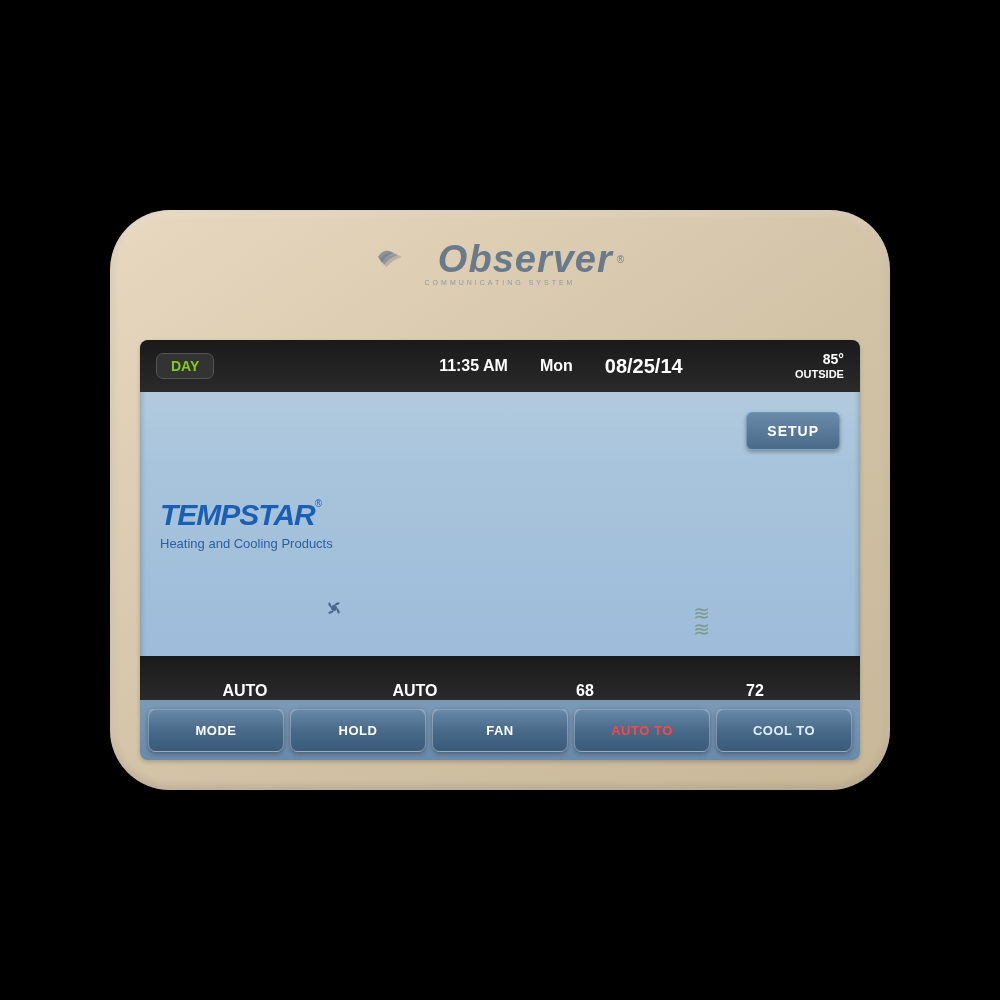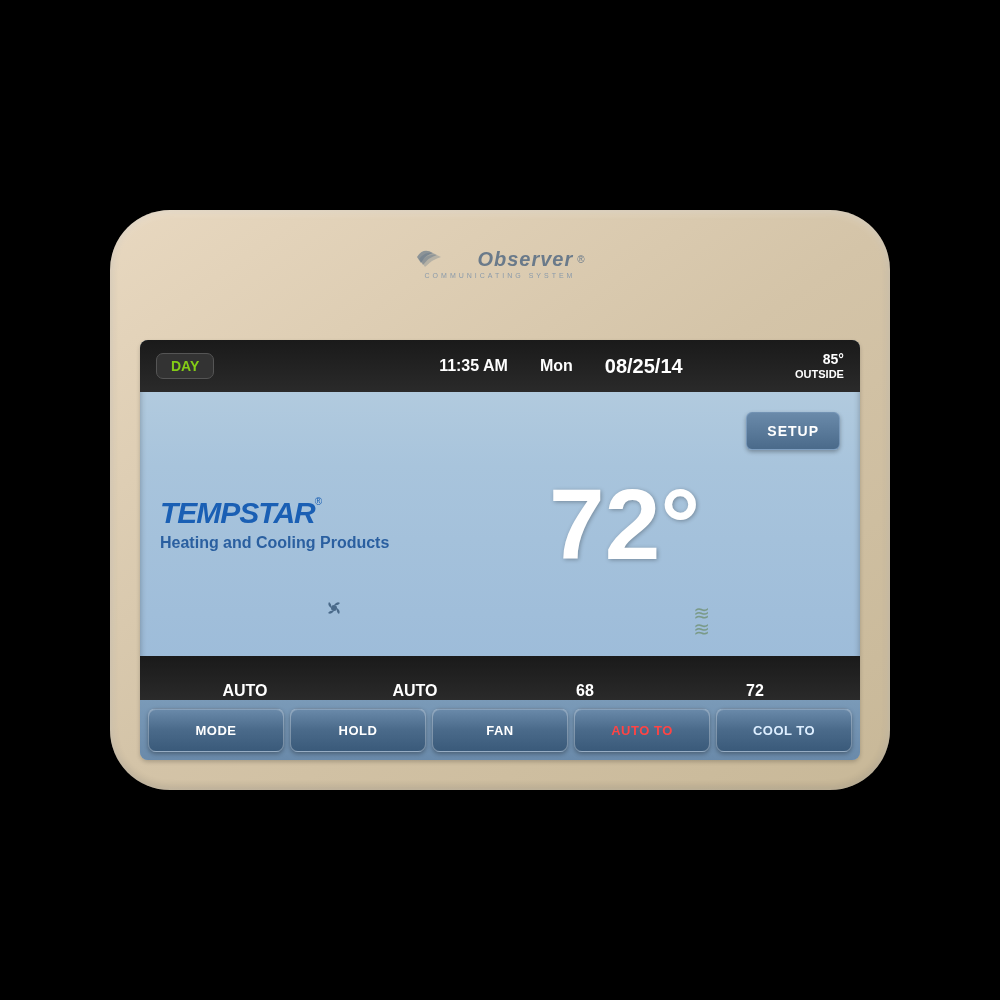--- a/index.html
+++ b/index.html
@@ -159,23 +159,23 @@
       font-style: italic;
     }
 
     .tempstar-reg {
       color: #1a5fb4;
       font-size: 10px;
       vertical-align: super;
     }
 
     .tempstar-tagline {
-      font-size: 16px;
+      font-size: 13px;
       color: #2a5fa0;
-      font-weight: bold;
+      font-weight: normal;
     }
 
     .fan-icon-area {
       position: absolute;
       left: 180px;
       bottom: 28px;
       color: #4a6a8a;
       font-size: 24px;
     }
 
@@ -278,21 +278,21 @@
     <div style="display:flex; flex-direction:column; align-items:center;">
       <div class="brand-logo">
 
         <span class="logo-icon" style="font-size:20px; color:#6a7a8a; margin-right:2px;">
           <svg width="36" height="24" viewBox="0 0 36 24">
             <path d="M2 12 Q8 2 18 8 Q10 10 6 18 Z" fill="#6a7a8a" opacity="0.7"></path>
             <path d="M4 14 Q12 4 22 10 Q14 12 8 20 Z" fill="#6a7a8a" opacity="0.5"></path>
             <path d="M6 16 Q16 6 26 12 Q18 14 10 22 Z" fill="#6a7a8a" opacity="0.35"></path>
           </svg>
         </span>
-        <span class="logo-text" style="font-size:20px; font-weight:bold; font-style:italic; color:#6a7a8a; letter-spacing:1px;margin-left:20px;">Observer</span>
+        <span class="logo-text" style="font-size:38px; font-weight:bold; font-style:italic; color:#6a7a8a; letter-spacing:1px;margin-left:20px;">Observer</span>
         <span style="font-size:10px; color:#6a7a8a; vertical-align:super;">®</span>
       </div>
       <div class="brand-subtitle">COMMUNICATING SYSTEM</div>
     </div>
   </div>
 
   <div class="screen">
 
     <div class="status-bar">
       <div class="day-badge">DAY</div>
@@ -320,21 +320,20 @@
       <div class="fan-icon-area">
         <svg width="28" height="28" viewBox="0 0 28 28">
           <circle cx="14" cy="14" r="3" fill="#4a6a8a"></circle>
           <path d="M14 11 Q17 7 20 9 Q18 12 14 11 Z" fill="#4a6a8a"></path>
           <path d="M17 14 Q21 17 19 20 Q16 18 17 14 Z" fill="#4a6a8a"></path>
           <path d="M14 17 Q11 21 8 19 Q10 16 14 17 Z" fill="#4a6a8a"></path>
           <path d="M11 14 Q7 11 9 8 Q12 10 11 14 Z" fill="#4a6a8a"></path>
         </svg>
       </div>
 
-      <div class="temp-display">72°</div>
 
       <button class="setup-button">SETUP</button>
 
       <div class="heat-icon-area">
         <div style="font-size:20px; color:#7a9a88;">≋</div>
         <div style="font-size:20px; color:#7a9a88; margin-top:2px;">≋</div>
       </div>
 
     </div>
 

